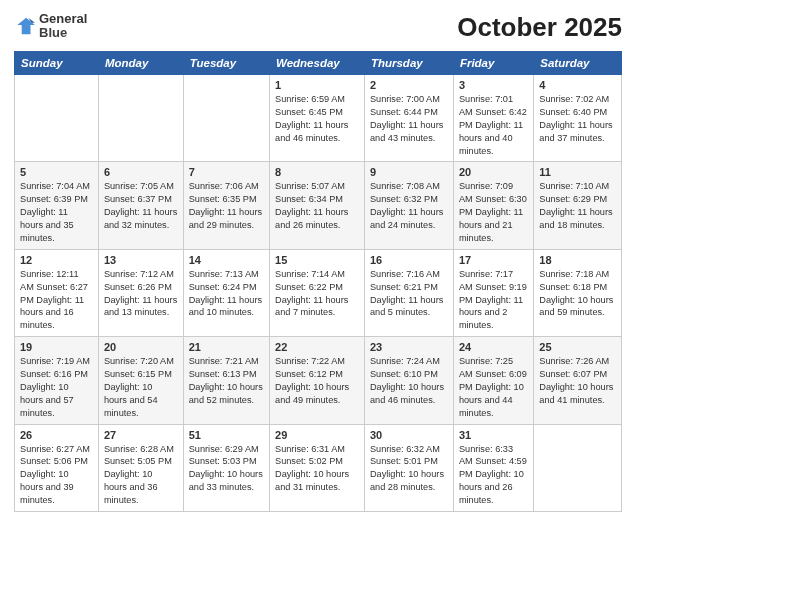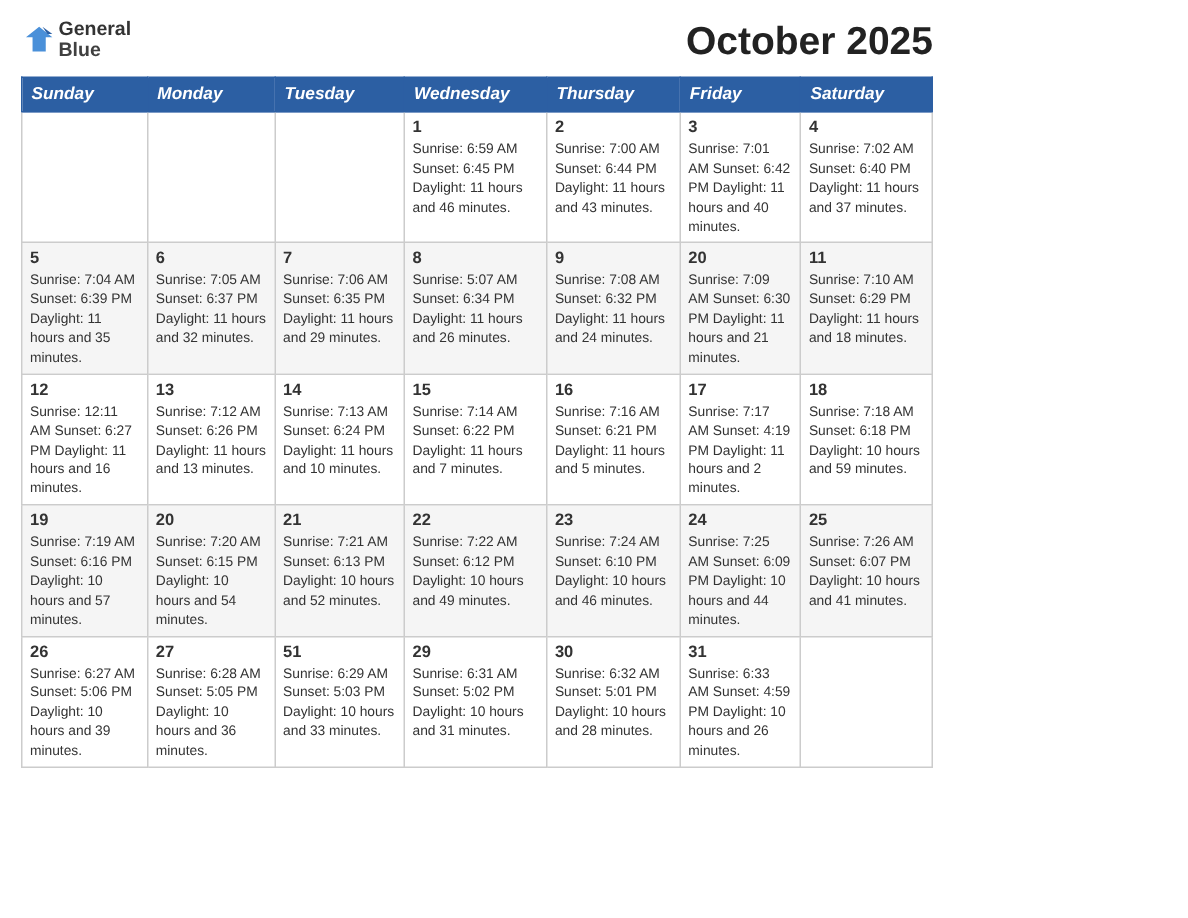--- a/index.html
+++ b/index.html
@@ -224,21 +224,21 @@
           </td>
           <td>
             <div class="day-num">16</div>
             <div class="day-info">Sunrise: 7:16 AM
 Sunset: 6:21 PM
 Daylight: 11 hours and 5 minutes.</div>
           </td>
           <td>
             <div class="day-num">17</div>
             <div class="day-info">Sunrise: 7:17 AM
-Sunset: 4:19 PM
+Sunset: 9:19 PM
 Daylight: 11 hours and 2 minutes.</div>
           </td>
           <td>
             <div class="day-num">18</div>
             <div class="day-info">Sunrise: 7:18 AM
 Sunset: 6:18 PM
 Daylight: 10 hours and 59 minutes.</div>
           </td>
         </tr>
         <tr>

